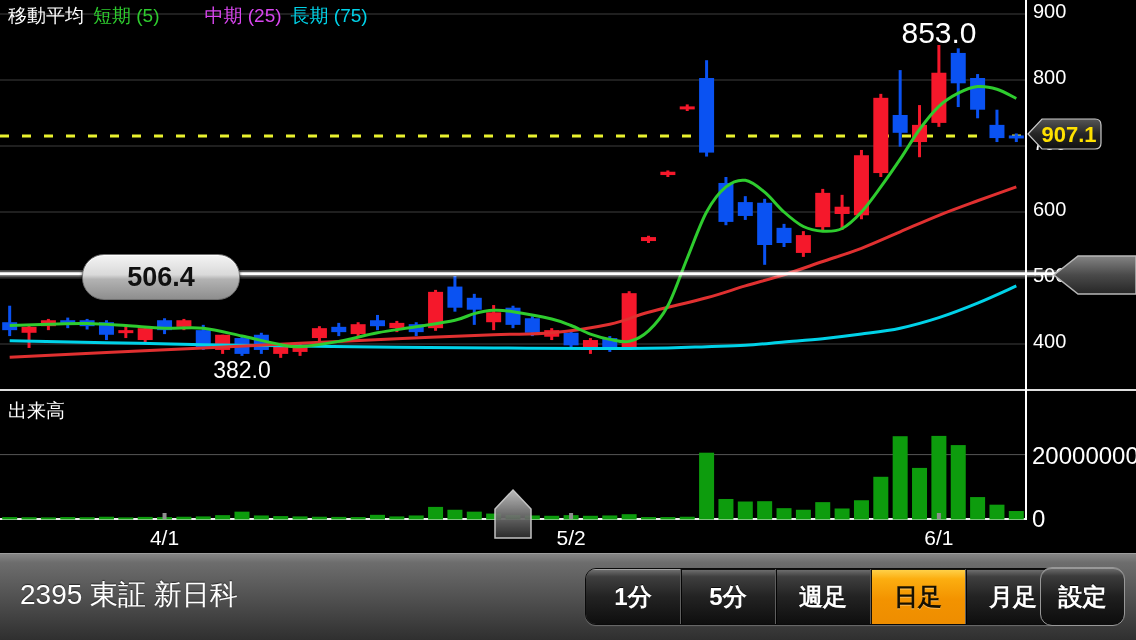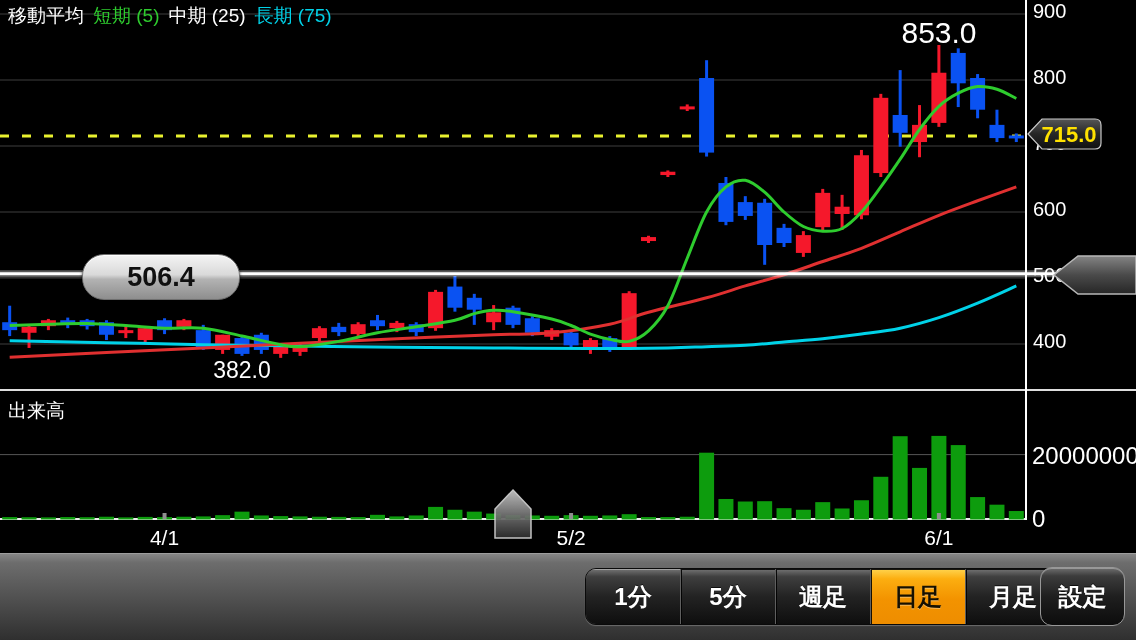--- a/index.html
+++ b/index.html
@@ -332,21 +332,21 @@
       <path d="M9.679245283018869,357.2C25.81132075471698,356.43 74.20754716981133,354.12 106.47169811320755,352.58C138.73584905660377,351.03999999999996 171,349.5 203.26415094339623,347.96C235.52830188679246,346.41999999999996 267.7924528301887,344.88 300.0566037735849,343.34C332.3207547169811,341.79999999999995 364.58490566037733,340.15000000000003 396.8490566037736,338.72C429.11320754716985,337.29 467.83018867924534,335.75 493.6415094339623,334.76C519.4528301886793,333.77 532.3584905660377,334.53999999999996 551.7169811320755,332.78C571.0754716981132,331.02 593.6603773584906,327.61 609.7924528301887,324.2C625.9245283018869,320.78999999999996 632.377358490566,316.71999999999997 648.5094339622642,312.32C664.6415094339624,307.92 690.4528301886793,302.2 706.5849056603774,297.8C722.7169811320756,293.40000000000003 732.3962264150945,289.77000000000004 745.3018867924529,285.92C758.2075471698114,282.07 771.1132075471698,278.77 784.0188679245283,274.7C796.9245283018868,270.63 809.8301886792453,265.9 822.7358490566038,261.5C835.6415094339623,257.1 848.5471698113208,253.25 861.4528301886793,248.3C874.3584905660377,243.35000000000002 887.2641509433963,237.3 900.1698113207548,231.8C913.0754716981132,226.3 925.9811320754718,220.46999999999997 938.8867924528303,215.29999999999998C951.7924528301887,210.13 964.6981132075473,205.51 977.6037735849058,200.78C990.5094339622642,196.05 1009.867924528302,189.23 1016.3207547169812,186.92" fill="none" stroke="#e03030" stroke-width="3"></path>
       <path d="M9.679245283018869,325.52C16.132075471698116,325.29999999999995 35.49056603773585,324.53 48.39622641509435,324.2C61.30188679245284,323.87 74.20754716981133,323.32000000000005 87.11320754716982,323.54C100.01886792452831,323.76 112.92452830188681,324.75 125.8301886792453,325.52C138.7358490566038,326.28999999999996 151.64150943396228,327.72 164.54716981132077,328.16C177.45283018867926,328.6 190.35849056603774,326.84000000000003 203.26415094339623,328.16C216.16981132075472,329.48 229.07547169811323,333.33 241.98113207547172,336.08C254.8867924528302,338.83 271.0188679245283,342.90000000000003 280.6981132075472,344.66C290.37735849056605,346.42 290.37735849056605,347.19 300.0566037735849,346.64C309.7358490566038,346.09 325.8679245283019,343.67 338.7735849056604,341.36C351.67924528301893,339.05 364.58490566037744,335.2 377.4905660377359,332.78C390.39622641509436,330.35999999999996 403.3018867924528,328.92999999999995 416.20754716981133,326.84C429.11320754716985,324.75 445.24528301886795,322.44 454.9245283018868,320.24C464.6037735849057,318.04 467.83018867924534,315.28999999999996 474.28301886792457,313.64C480.7358490566038,311.99 487.1886792452831,310.66999999999996 493.6415094339623,310.34C500.09433962264154,310.01 503.3207547169811,310.22999999999996 513,311.65999999999997C522.6792452830189,313.09 542.0377358490566,316.61 551.7169811320755,318.92C561.3962264150944,321.23 564.622641509434,322.99 571.0754716981132,325.52C577.5283018867925,328.04999999999995 583.9811320754717,331.79 590.433962264151,334.1C596.8867924528303,336.41 603.3396226415094,338.17 609.7924528301887,339.38C616.245283018868,340.59 622.6981132075472,342.79 629.1509433962265,341.36C635.6037735849058,339.93 642.0566037735849,336.74 648.5094339622642,330.8C654.9622641509435,324.86 661.4150943396227,317.82000000000005 667.867924528302,305.72C674.3207547169812,293.62 680.7735849056604,273.82 687.2264150943397,258.2C693.679245283019,242.57999999999998 700.1320754716982,223.88 706.5849056603774,212C713.0377358490567,200.12 719.4905660377359,192.2 725.9433962264152,186.92C732.3962264150945,181.64 738.8490566037736,179.44 745.3018867924529,180.32C751.7547169811322,181.2 758.2075471698115,186.92 764.6603773584907,192.2C771.1132075471698,197.48 777.566037735849,206.28 784.0188679245283,212C790.4716981132076,217.72 796.9245283018868,223.32999999999998 803.377358490566,226.51999999999998C809.8301886792453,229.70999999999998 816.2830188679245,230.80999999999997 822.7358490566038,231.14C829.1886792452831,231.47 835.6415094339623,231.69 842.0943396226415,228.5C848.5471698113208,225.31 855,218.93 861.4528301886793,212C867.9056603773586,205.07 874.3584905660377,195.72 880.811320754717,186.92C887.2641509433963,178.11999999999998 893.7169811320755,168.76999999999998 900.1698113207548,159.2C906.6226415094341,149.63 913.0754716981132,138.3 919.5283018867925,129.5C925.9811320754718,120.7 932.433962264151,112.44999999999997 938.8867924528303,106.39999999999998C945.3396226415095,100.34999999999998 951.7924528301887,96.49999999999999 958.245283018868,93.19999999999999C964.6981132075473,89.89999999999999 971.1509433962265,87.25999999999996 977.6037735849058,86.59999999999997C984.056603773585,85.93999999999997 990.5094339622642,87.25999999999998 996.9622641509435,89.23999999999998C1003.4150943396228,91.21999999999998 1013.0943396226417,96.93999999999998 1016.3207547169812,98.47999999999999" fill="none" stroke="#2ecc2e" stroke-width="3"></path>
       <line x1="0" y1="273.776" x2="1136" y2="273.776" stroke="rgba(255,255,255,.35)" stroke-width="7"></line>
       <line x1="0" y1="273.776" x2="1136" y2="273.776" stroke="#ffffff" stroke-width="3"></line>
       <rect x="162.54716981132077" y="513" width="4" height="6" fill="#8f8f8f"></rect>
       <rect x="569.0754716981132" y="513" width="4" height="6" fill="#8f8f8f"></rect>
       <rect x="936.8867924528303" y="513" width="4" height="6" fill="#8f8f8f"></rect>
     </svg>
 
   <div id="legend">
-    <span>移動平均</span><span id="lg-short" style="color: rgb(46, 204, 46);">短期 (5)</span><span id="lg-mid" style="color: #ffffff;">中期 (25)</span><span id="lg-long" style="color: rgb(0, 210, 232);">長期 (75)</span>
+    <span>移動平均</span><span id="lg-short" style="color: rgb(46, 204, 46);">短期 (5)</span><span id="lg-mid" style="color: #d946ef; margin-left: 36px;">中期 (25)</span><span id="lg-long" style="color: rgb(0, 210, 232);">長期 (75)</span>
   </div>
 
   <div id="high-label" class="lbl">853.0</div>
   <div id="low-label" class="lbl">382.0</div>
   <div id="ref-pill">506.4</div>
   <div id="volume-title">出来高</div>
 
   <div id="axis-labels">
       <div class="price-tick" style="top: 0px;">900</div>
       <div class="price-tick" style="top: 66px;">800</div>
@@ -378,23 +378,24 @@
       <linearGradient id="gBadge" x1="0" y1="0" x2="0" y2="1">
         <stop offset="0" stop-color="#565656"></stop>
           <stop offset="0.5" stop-color="#262626"></stop>
           <stop offset="1" stop-color="#101010"></stop>
       </linearGradient>
     </defs>
     <path d="M1054,275 L1078,256 L1136,256 L1136,294 L1078,294 Z" fill="url(#gHandle)" stroke="#b8b8b8" stroke-width="1.5"></path>
     <path d="M513,490 L531,509 L531,538 L495,538 L495,509 Z" fill="url(#gSlider)" stroke="#d2d2d2" stroke-width="1.5" opacity="0.93"></path>
     <path d="M1028,134 L1042,119 L1095,119 Q1101,119 1101,125 L1101,143 Q1101,149 1095,149 L1042,149 Z" fill="url(#gBadge)" stroke="#c9c9c9" stroke-width="1.2"></path>
   </svg>
-  <div id="last-badge-text">715.0</div>
+  <div id="last-badge-text">907.1</div>
 
   <div id="toolbar">
+    <div id="symbol-title">2395 東証 新日科</div>
     <div id="segmented">
         <div class="seg-btn">1分</div>
         <div class="seg-btn">5分</div>
         <div class="seg-btn">週足</div>
         <div class="seg-btn selected">日足</div>
         <div class="seg-btn">月足</div>
       </div>
     <div id="settings-btn">設定</div>
   </div>
 

